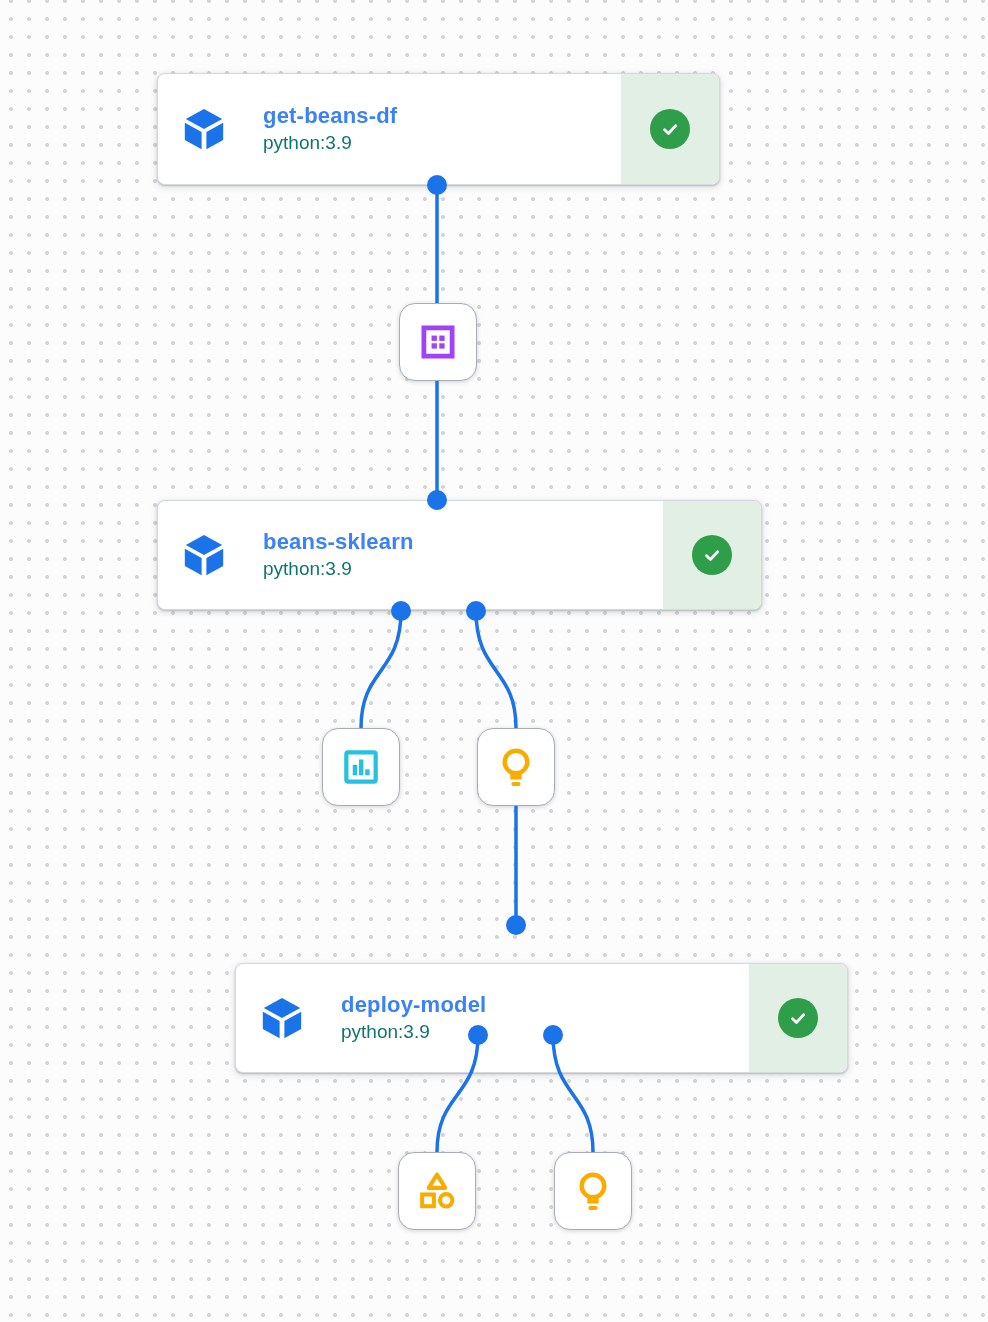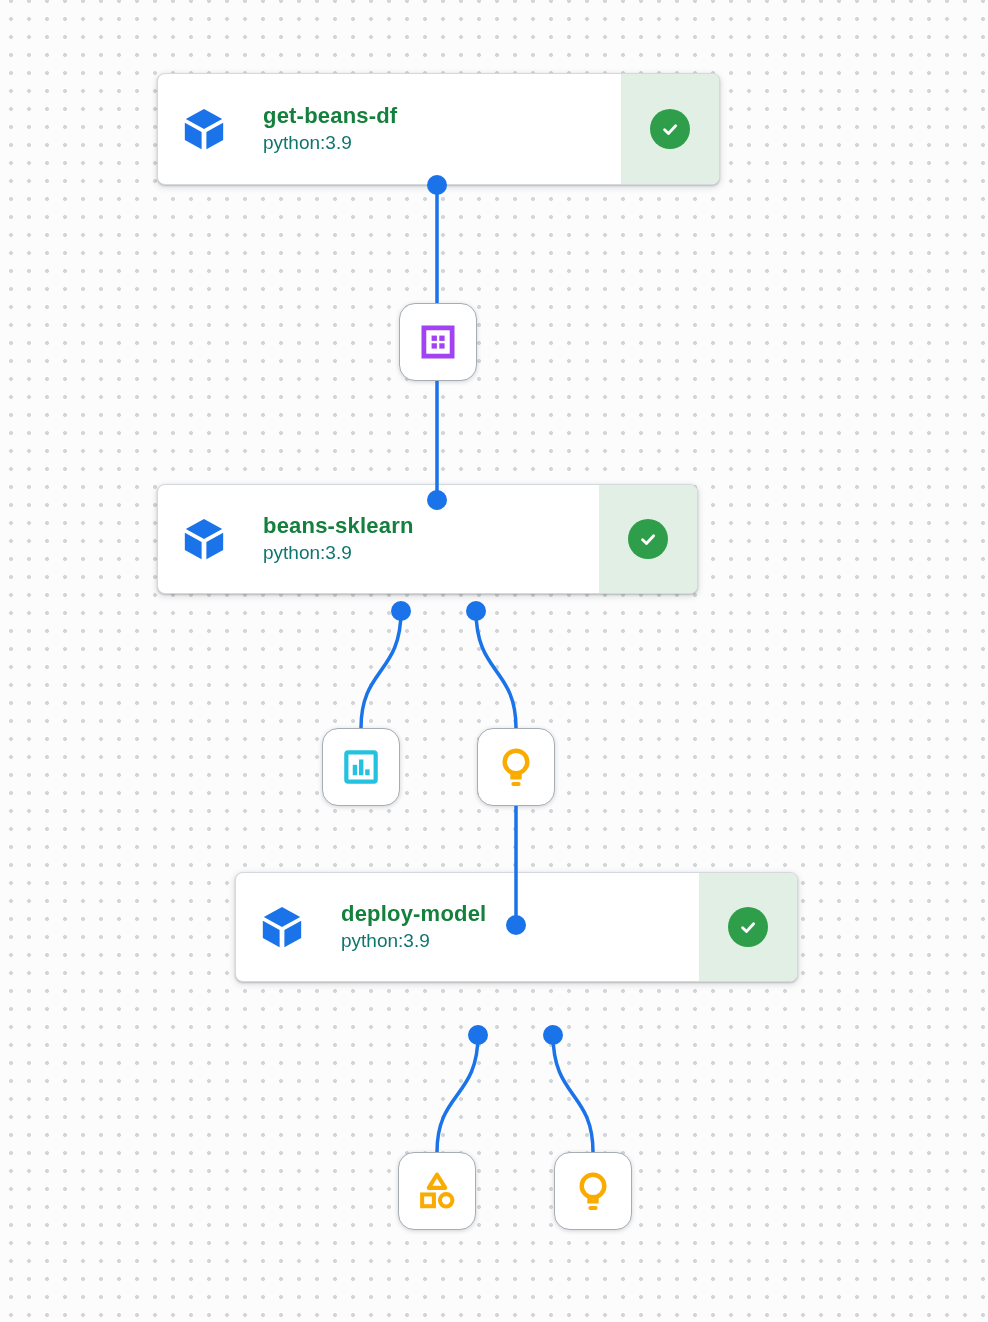--- a/index.html
+++ b/index.html
@@ -38,21 +38,21 @@
     margin-left:23px;
     width:46px;height:46px;flex:0 0 auto;
     display:flex;align-items:center;justify-content:center;
   }
   .ttext{
     margin-left:36px;
     display:flex;flex-direction:column;justify-content:center;
     min-width:0;
   }
   .ttitle{
-    font-size:22px;font-weight:700;color:#15803d;
+    font-size:22px;font-weight:700;color:#3b82f6;
     letter-spacing:.2px;line-height:1.25;
     white-space:nowrap;
   }
   .tsub{
     font-size:19px;color:#0f766e;line-height:1.35;
     white-space:nowrap;
   }
   .band{
     position:absolute;right:0;top:0;bottom:0;width:98px;
     border-radius:0 7px 7px 0;
@@ -94,42 +94,42 @@
     </div>
     <div class="band" style="background-color: rgb(226, 239, 228);">
       <div class="scircle" style="background-color: rgb(47, 158, 74);">
         <svg width="26" height="26" viewBox="0 0 24 24">
           <polyline points="7,12.6 10.6,16.1 17.2,9" fill="none" stroke="#ffffff" stroke-width="2.6" stroke-linecap="round" stroke-linejoin="round"></polyline>
         </svg>
       </div>
     </div>
   </div>
 
-  <div class="task-card" style="left:157px;top:484px;width:541px;height:110px">
+  <div class="task-card" style="left:157px;top:500px;width:605px;height:110px">
     <span class="cube" style="color: rgb(26, 115, 232);">
       <svg width="46" height="46" viewBox="0 0 48 48">
         <polygon fill="currentColor" points="24,3 43,13.5 24,24 5,13.5"></polygon>
         <polygon fill="currentColor" points="4,17.5 21.5,27 21.5,45 4,35.5"></polygon>
         <polygon fill="currentColor" points="44,17.5 26.5,27 26.5,45 44,35.5"></polygon>
       </svg>
     </span>
     <div class="ttext">
       <div class="ttitle">beans-sklearn</div>
       <div class="tsub">python:3.9</div>
     </div>
     <div class="band" style="background-color: rgb(226, 239, 228);">
       <div class="scircle" style="background-color: rgb(47, 158, 74);">
         <svg width="26" height="26" viewBox="0 0 24 24">
           <polyline points="7,12.6 10.6,16.1 17.2,9" fill="none" stroke="#ffffff" stroke-width="2.6" stroke-linecap="round" stroke-linejoin="round"></polyline>
         </svg>
       </div>
     </div>
   </div>
 
-  <div class="task-card" style="left:235px;top:872px;width:563px;height:110px">
+  <div class="task-card" style="left:235px;top:963px;width:613px;height:110px">
     <span class="cube" style="color: rgb(26, 115, 232);">
       <svg width="46" height="46" viewBox="0 0 48 48">
         <polygon fill="currentColor" points="24,3 43,13.5 24,24 5,13.5"></polygon>
         <polygon fill="currentColor" points="4,17.5 21.5,27 21.5,45 4,35.5"></polygon>
         <polygon fill="currentColor" points="44,17.5 26.5,27 26.5,45 44,35.5"></polygon>
       </svg>
     </span>
     <div class="ttext">
       <div class="ttitle">deploy-model</div>
       <div class="tsub">python:3.9</div>

